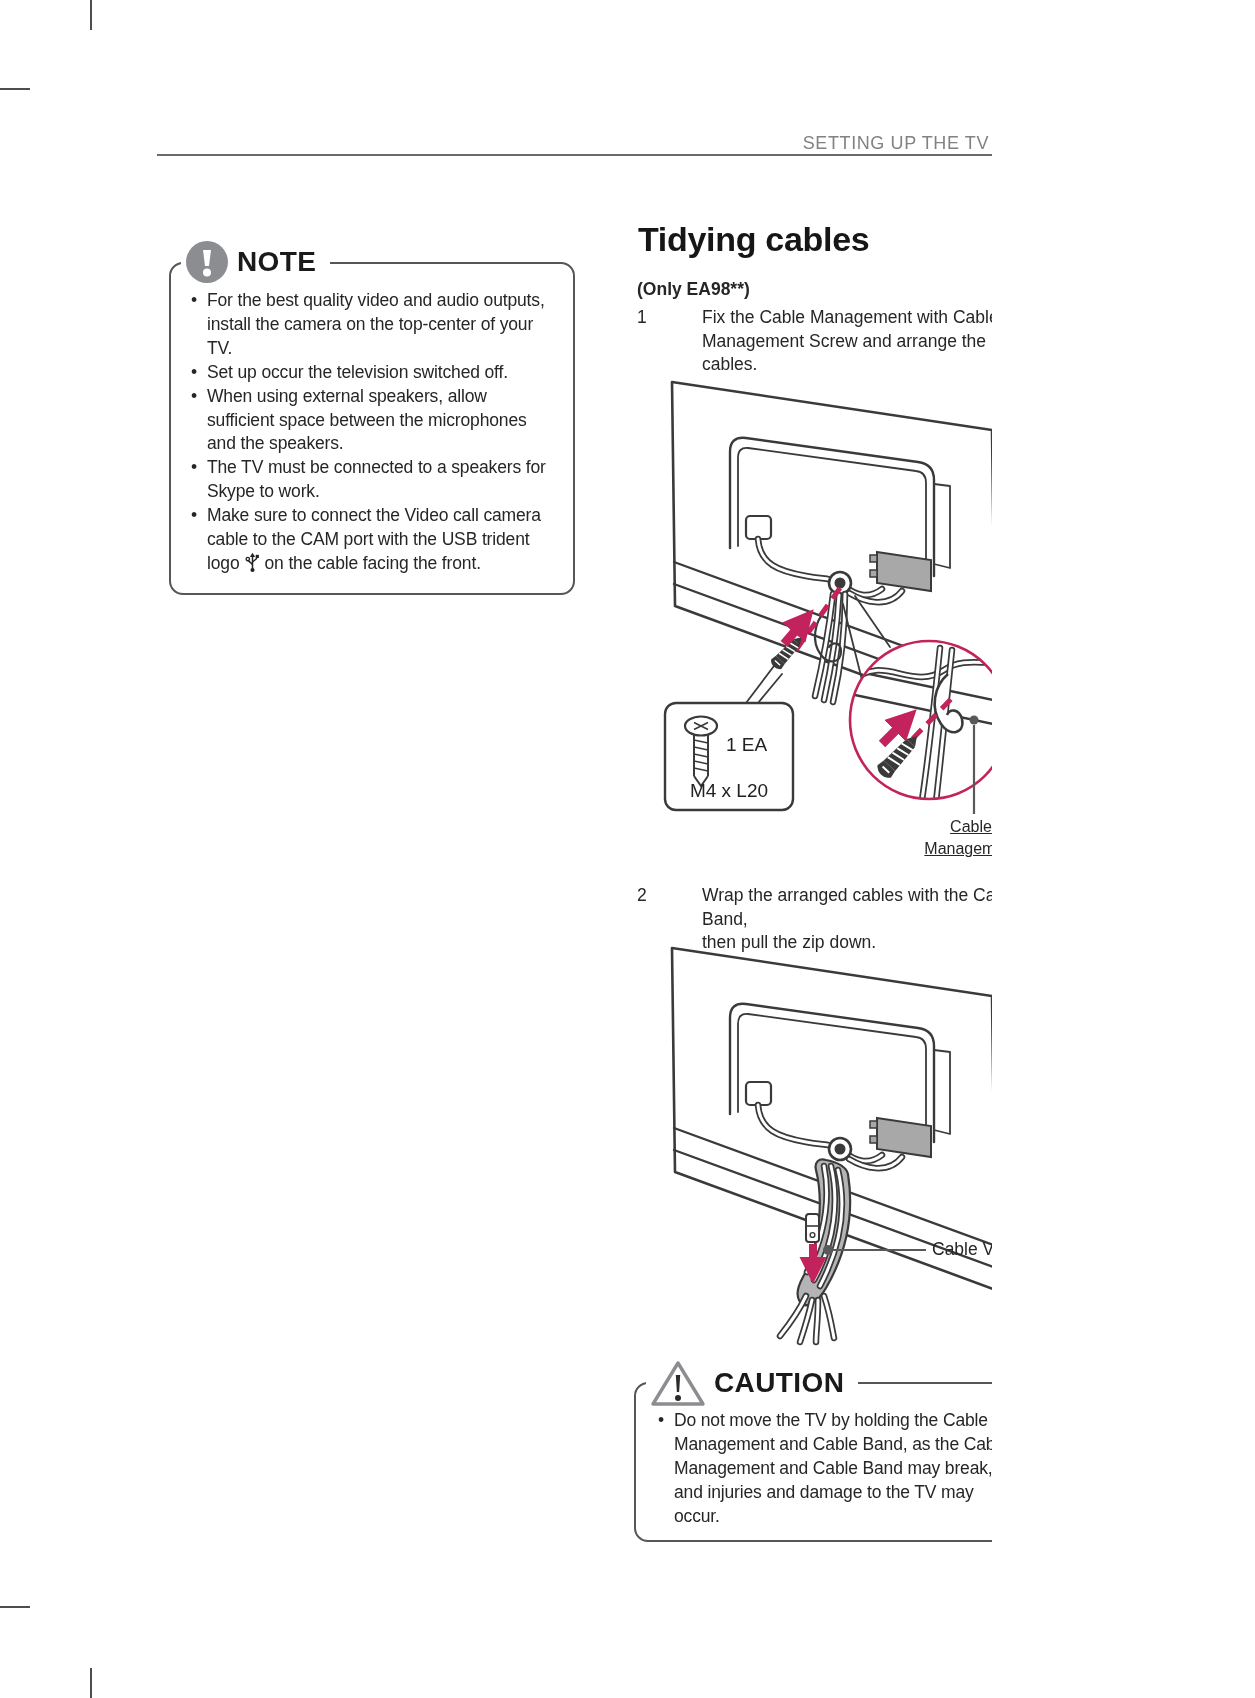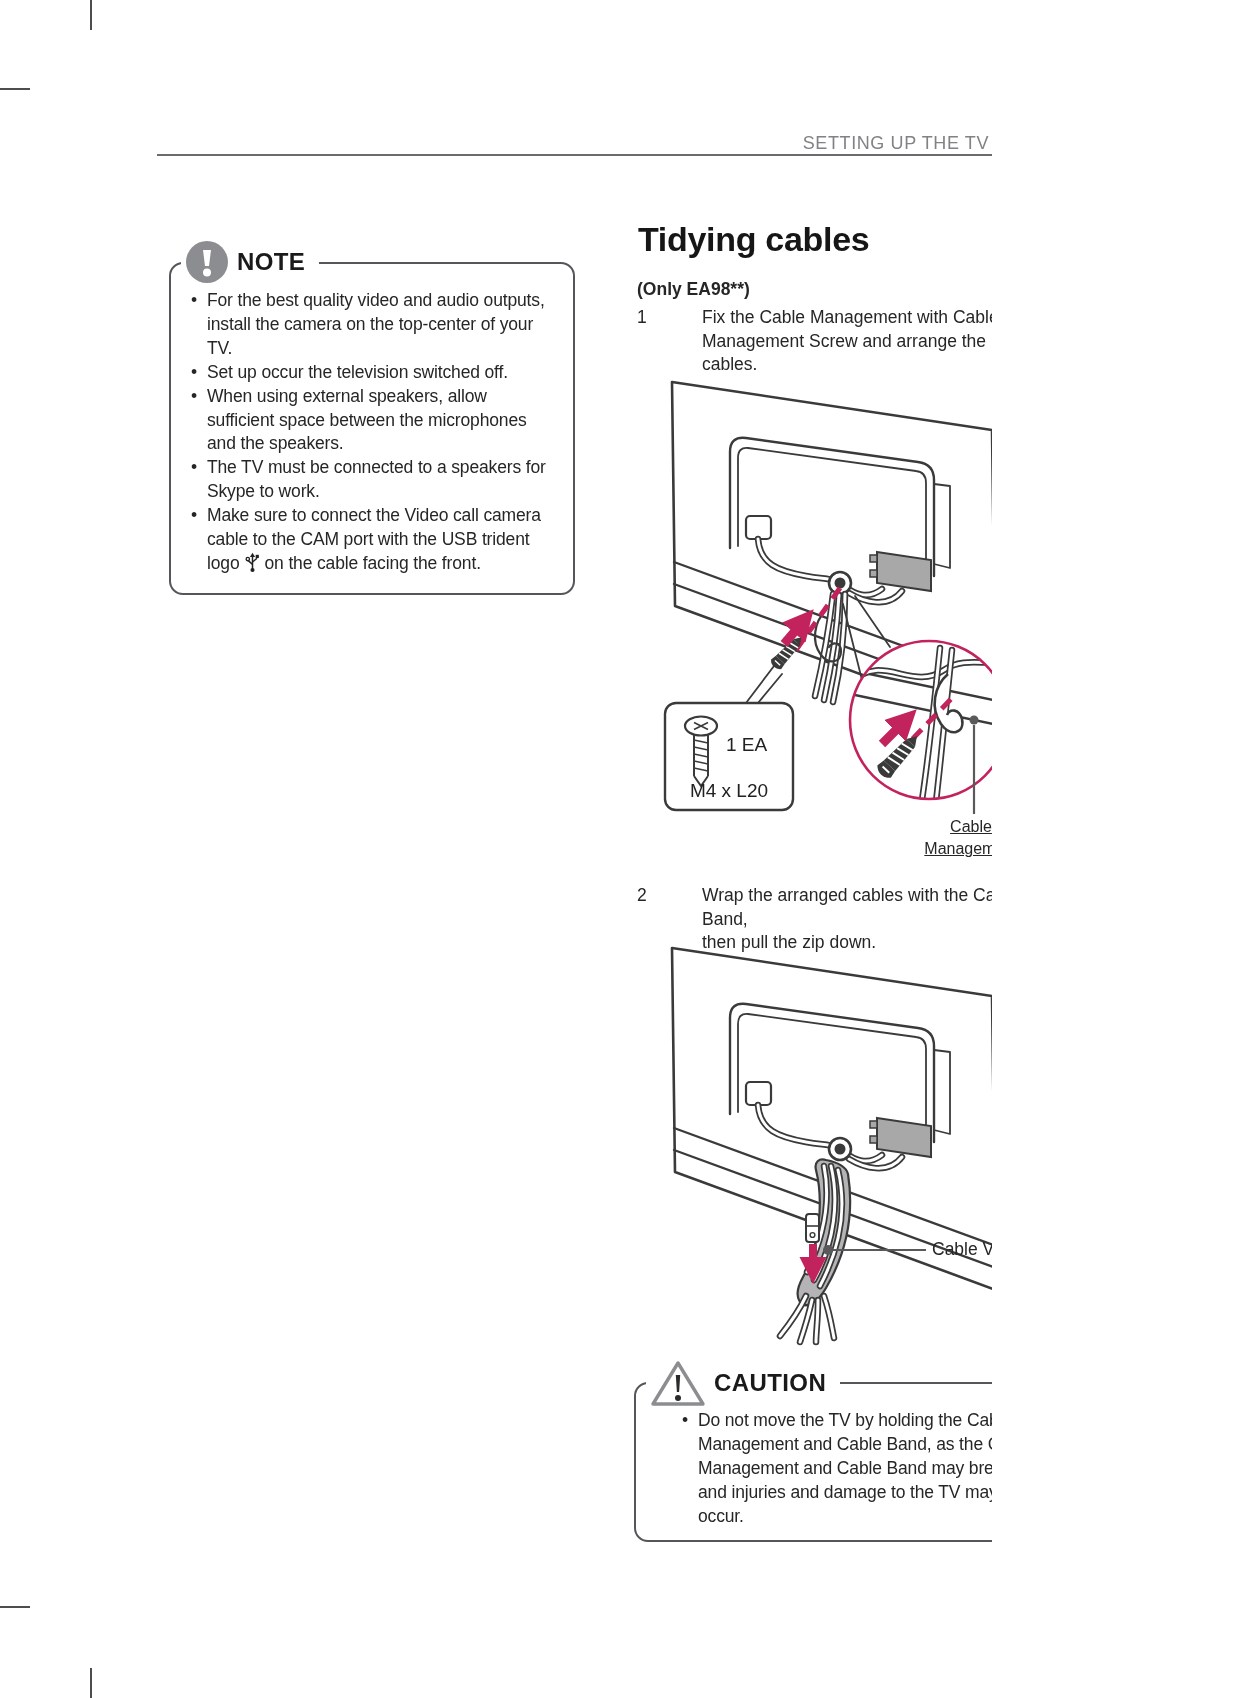--- a/index.html
+++ b/index.html
@@ -13,31 +13,31 @@
 
   
   .hdr-rule{position:absolute;left:157px;top:154px;width:836px;height:2px;background:#6a6b6d;}
   .hdr-section{position:absolute;left:157px;top:133px;width:832px;text-align:right;
                font-size:18px;letter-spacing:.6px;color:#808285;}
   .hdr-page{position:absolute;left:1024px;top:126px;font-size:23px;color:#1f1f1f;}
 
   
   .callout{position:absolute;border:2px solid #55565a;border-radius:14px;background:#fff;box-sizing:border-box;}
   .callout-head{position:absolute;left:10px;display:flex;align-items:center;background:#fff;padding:0 14px 0 4px;}
-  .callout-title{font-size:24px;font-weight:bold;color:#1a1a1a;letter-spacing:.4px;margin-left:8px;}
+  .callout-title{font-size:28px;font-weight:bold;color:#1a1a1a;letter-spacing:.4px;margin-left:8px;}
   .blist{margin:0;padding:0;list-style:none;}
   .blist li{position:relative;padding-left:18px;font-size:17.5px;line-height:23.9px;letter-spacing:-0.15px;}
   .blist li::before{content:"•";position:absolute;left:2px;top:0;color:#262626;}
   .pre{white-space:pre-line;}
 
   .note-box{left:169px;top:262px;width:406px;height:333px;}
   .note-box .callout-head{top:-24px;}
   .note-box .blist{padding:25px 22px 0 18px;}
 
-  .caution-box{left:634px;top:1382px;width:423px;height:160px;padding-left:24px;}
+  .caution-box{left:634px;top:1382px;width:423px;height:160px;}
   .caution-box .callout-head{top:-26px;}
   .caution-box .blist{padding:25px 10px 0 20px;}
 
   
   .sec-heading{position:absolute;left:638px;top:220px;margin:0;font-size:34px;font-weight:bold;
                letter-spacing:-0.3px;color:#161616;}
   .applies{position:absolute;left:637px;top:279px;font-size:17.5px;font-weight:bold;}
   .step{position:absolute;left:637px;width:400px;display:flex;font-size:17.5px;line-height:23.6px;}
   .step-num{width:29px;flex:0 0 29px;}
   .step-text{flex:1;margin-left:36px;}

